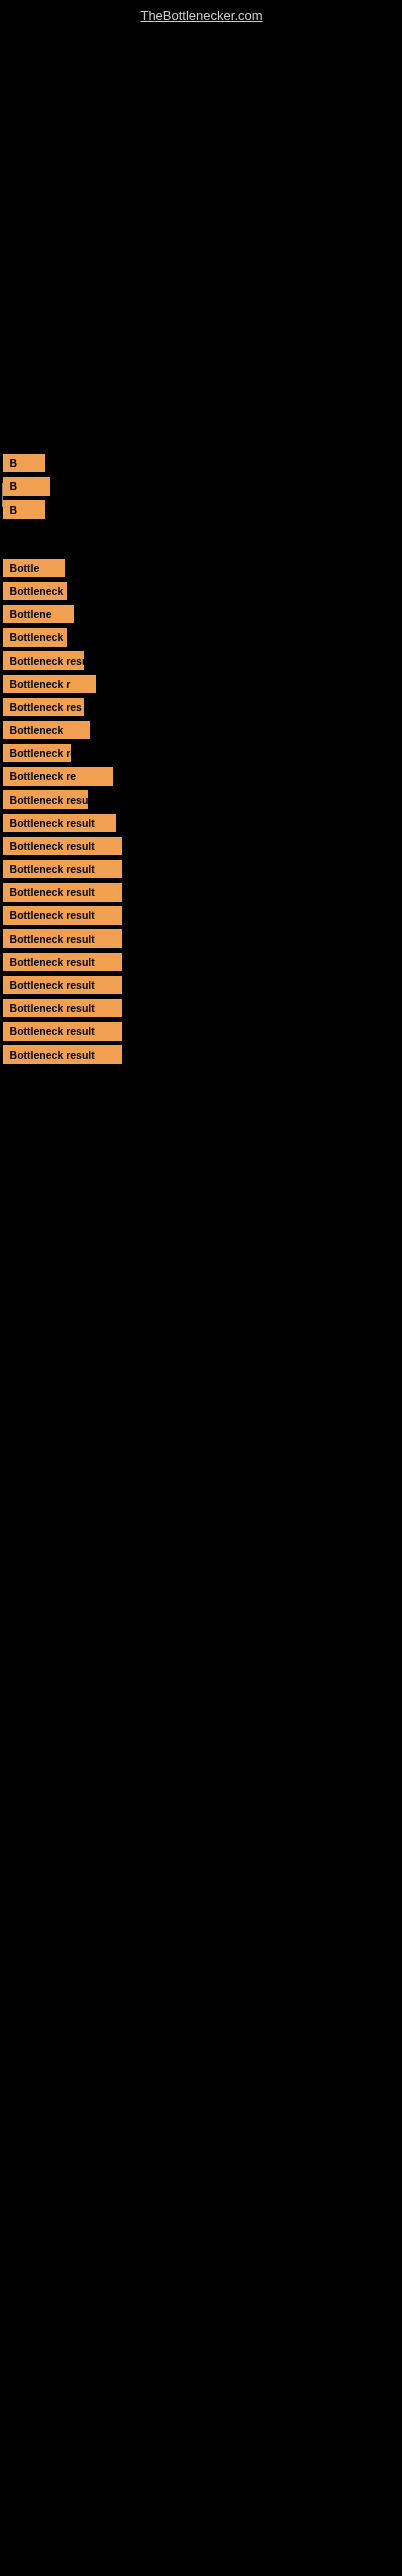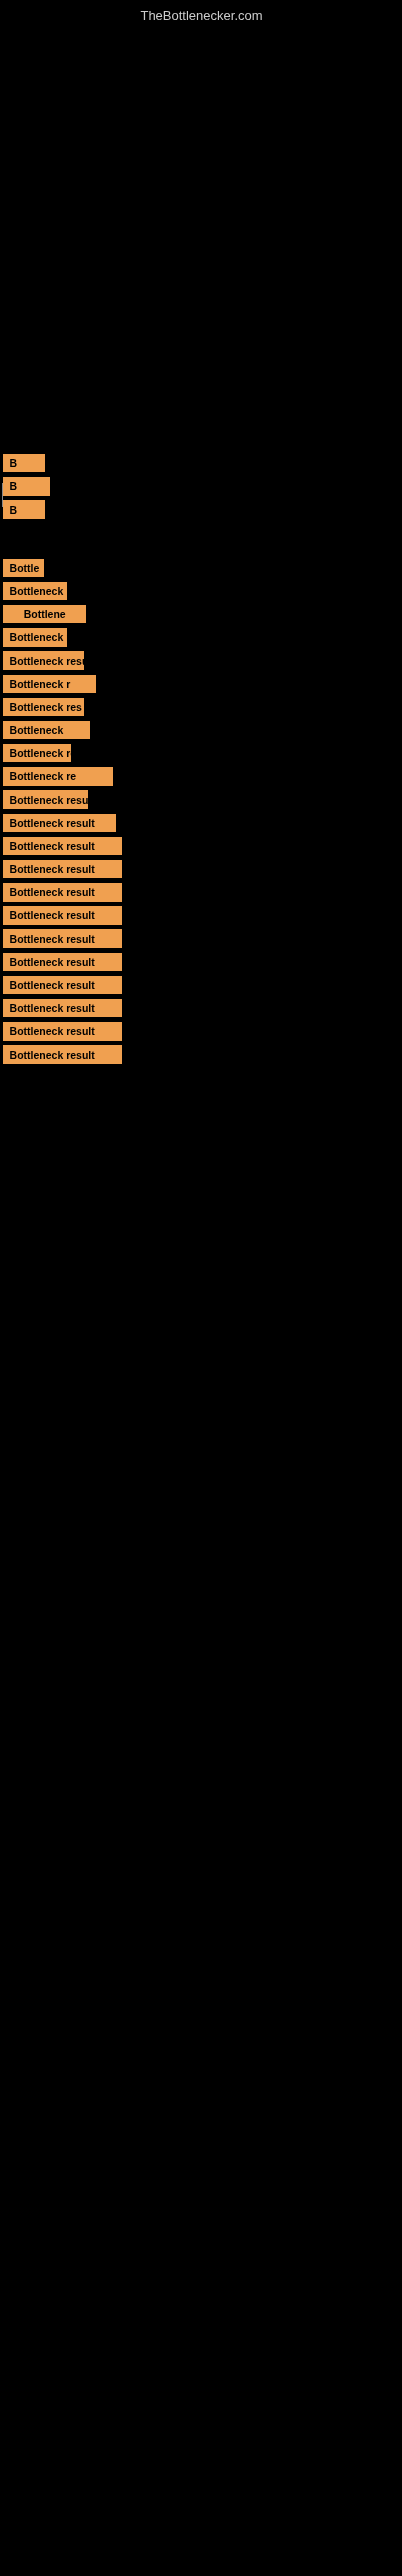--- a/index.html
+++ b/index.html
@@ -15,20 +15,21 @@
       font-family: Arial, sans-serif;
       position: relative;
     }
 
     .site-title {
       color: #cccccc;
       font-size: 13px;
       text-align: center;
       padding: 8px 0 4px 0;
       font-weight: normal;
+      text-decoration: underline;
     }
 
     .bottleneck-item {
       display: block;
       background-color: #f0a050;
       color: #000000;
       font-size: 10.5px;
       font-weight: bold;
       padding: 3.2px 6.4px;
       margin: 4.8px 0 4.8px 1.6px;
@@ -38,23 +39,23 @@
 
     .items-container {
       padding: 0 1.6px;
       margin-top: 16px;
     }
 
     
     .item-1  { width: 42px;  margin-top: 451px; }
     .item-2  { width: 47px; }
     .item-3  { width: 42px; }
-    .item-4  { width: 41px; margin-top: 40px; }
+    .item-4  { width: 62px; margin-top: 40px; }
     .item-5  { width: 64px; }
-    .item-6  { width: 83px; text-align: center; }
+    .item-6  { width: 71px; }
     .item-7  { width: 64px; }
     .item-8  { width: 81px; }
     .item-9  { width: 93px; }
     .item-10 { width: 81px; }
     .item-11 { width: 87px; }
     .item-12 { width: 68px; }
     .item-13 { width: 110px; }
     .item-14 { width: 85px; }
     .item-15 { width: 113px; }
     .item-16 { width: 119px; }

